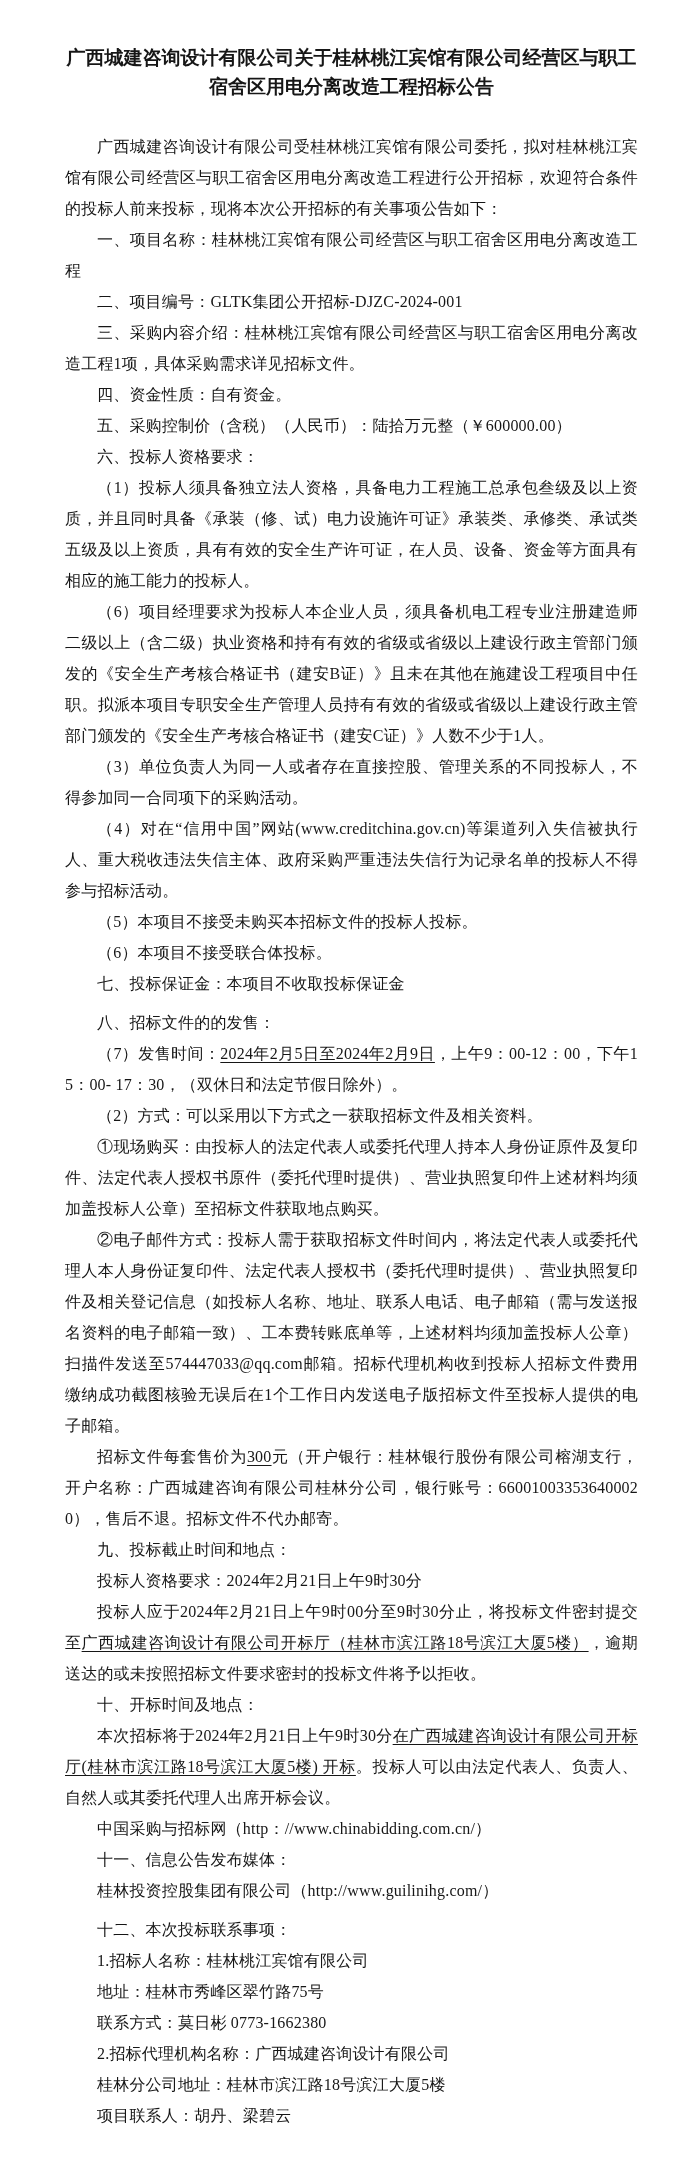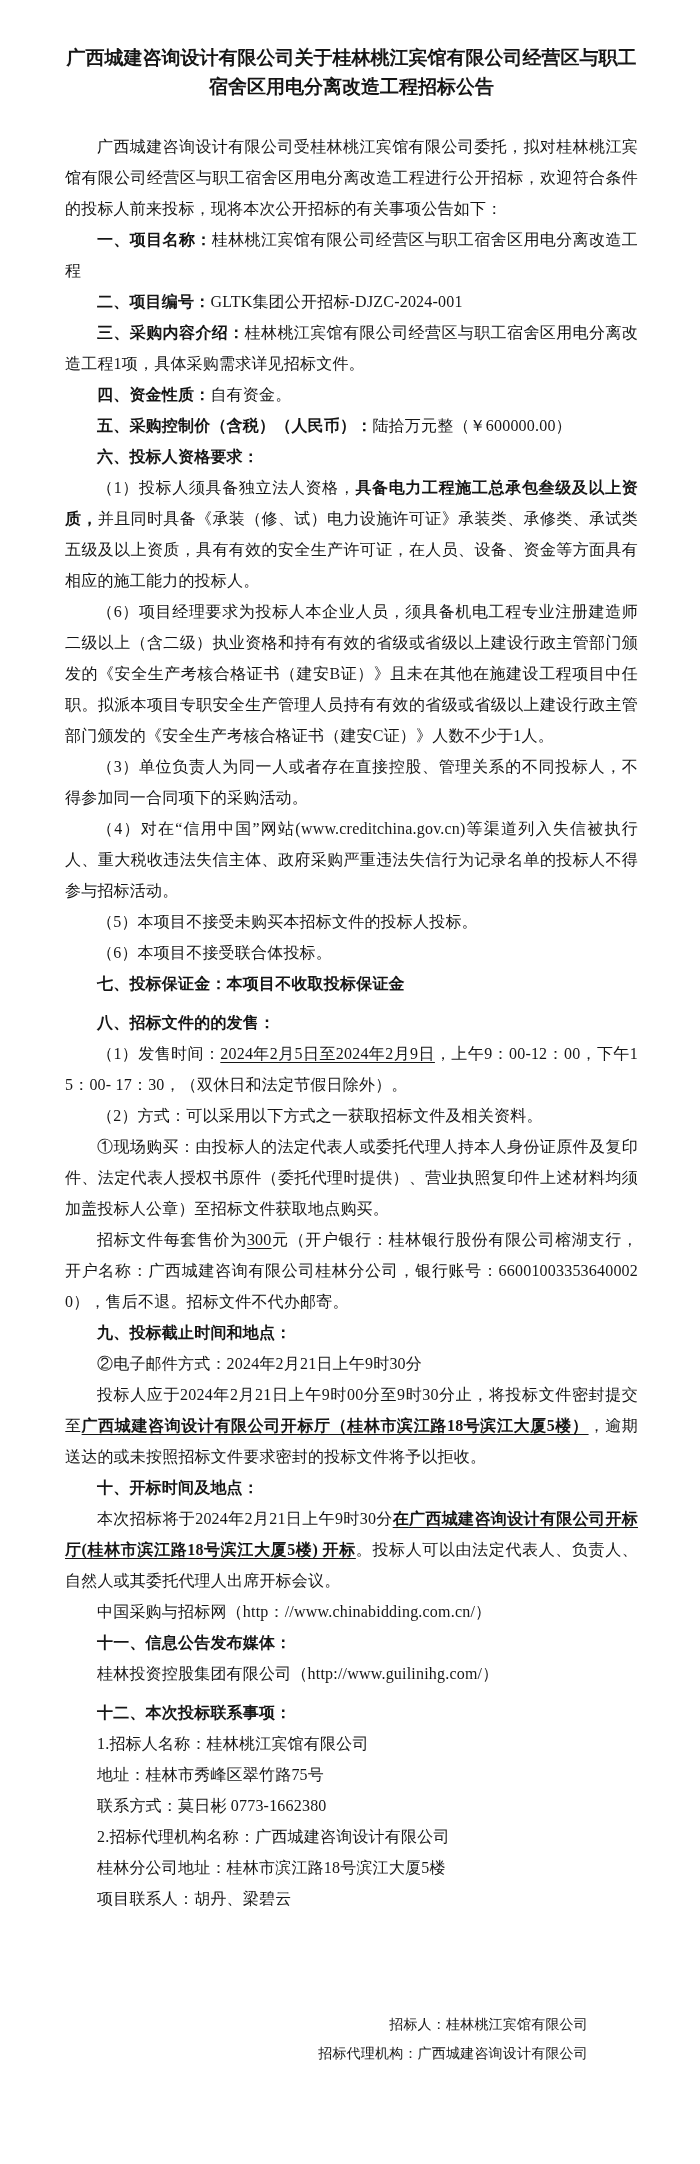--- a/index.html
+++ b/index.html
@@ -33,21 +33,21 @@
     font-size: 16px;
     line-height: 31px;
     text-indent: 2em;
     text-align: justify;
     letter-spacing: 0.2px;
     word-break: break-all;
   }
   .para.gap {
     margin-top: 8px;
   }
-  .bold { font-weight: 700; }
+  .bold { font-weight: 400; }
   .underline { text-decoration: underline; text-underline-offset: 3px; }
   .footer {
     margin-top: 96px;
     text-align: right;
     padding-right: 50px;
   }
   .sig {
     margin: 0;
     font-size: 14px;
     line-height: 29px;
@@ -69,26 +69,27 @@
       <p class="para"><span class="bold">五、采购控制价（含税）（人民币）：</span><span>陆拾万元整（￥600000.00）</span></p>
       <p class="para"><span class="bold">六、投标人资格要求：</span></p>
       <p class="para"><span>（1）投标人须具备独立法人资格，</span><span class="bold">具备电力工程施工总承包叁级及以上资质，</span><span>并且同时具备《承装（修、试）电力设施许可证》承装类、承修类、承试类五级及以上资质，具有有效的安全生产许可证，在人员、设备、资金等方面具有相应的施工能力的投标人。</span></p>
       <p class="para"><span>（6）项目经理要求为投标人本企业人员，须具备机电工程专业注册建造师二级以上（含二级）执业资格和持有有效的省级或省级以上建设行政主管部门颁发的《安全生产考核合格证书（建安B证）》且未在其他在施建设工程项目中任职。拟派本项目专职安全生产管理人员持有有效的省级或省级以上建设行政主管部门颁发的《安全生产考核合格证书（建安C证）》人数不少于1人。</span></p>
       <p class="para"><span>（3）单位负责人为同一人或者存在直接控股、管理关系的不同投标人，不得参加同一合同项下的采购活动。</span></p>
       <p class="para"><span>（4）对在“信用中国”网站(www.creditchina.gov.cn)等渠道列入失信被执行人、重大税收违法失信主体、政府采购严重违法失信行为记录名单的投标人不得参与招标活动。</span></p>
       <p class="para"><span>（5）本项目不接受未购买本招标文件的投标人投标。</span></p>
       <p class="para"><span>（6）本项目不接受联合体投标。</span></p>
       <p class="para"><span class="bold">七、投标保证金：本项目不收取投标保证金</span></p>
       <p class="para gap"><span class="bold">八、招标文件的的发售：</span></p>
-      <p class="para"><span>（1）发售时间：</span><span class="underline">2024年2月5日至2024年2月9日</span><span>，上午9：00-12：00，下午15：00- 17：30，（双休日和法定节假日除外）。</span></p>
+      <p class="para"><span>（7）发售时间：</span><span class="underline">2024年2月5日至2024年2月9日</span><span>，上午9：00-12：00，下午15：00- 17：30，（双休日和法定节假日除外）。</span></p>
       <p class="para"><span>（2）方式：可以采用以下方式之一获取招标文件及相关资料。</span></p>
       <p class="para"><span>①现场购买：由投标人的法定代表人或委托代理人持本人身份证原件及复印件、法定代表人授权书原件（委托代理时提供）、营业执照复印件上述材料均须加盖投标人公章）至招标文件获取地点购买。</span></p>
+      <p class="para"><span>②电子邮件方式：投标人需于获取招标文件时间内，将法定代表人或委托代理人本人身份证复印件、法定代表人授权书（委托代理时提供）、营业执照复印件及相关登记信息（如投标人名称、地址、联系人电话、电子邮箱（需与发送报名资料的电子邮箱一致）、工本费转账底单等，上述材料均须加盖投标人公章）扫描件发送至574447033@qq.com邮箱。招标代理机构收到投标人招标文件费用缴纳成功截图核验无误后在1个工作日内发送电子版招标文件至投标人提供的电子邮箱。</span></p>
       <p class="para"><span>招标文件每套售价为</span><span class="underline">300</span><span>元（开户银行：桂林银行股份有限公司榕湖支行，开户名称：广西城建咨询有限公司桂林分公司，银行账号：660010033536400020），售后不退。招标文件不代办邮寄。</span></p>
       <p class="para"><span class="bold">九、投标截止时间和地点：</span></p>
-      <p class="para"><span>②电子邮件方式：2024年2月21日上午9时30分</span></p>
+      <p class="para"><span>投标人资格要求：2024年2月21日上午9时30分</span></p>
       <p class="para"><span>投标人应于2024年2月21日上午9时00分至9时30分止，将投标文件密封提交至</span><span class="bold underline">广西城建咨询设计有限公司开标厅（桂林市滨江路18号滨江大厦5楼）</span><span>，逾期送达的或未按照招标文件要求密封的投标文件将予以拒收。</span></p>
       <p class="para"><span class="bold">十、开标时间及地点：</span></p>
       <p class="para"><span>本次招标将于2024年2月21日上午9时30分</span><span class="bold underline">在广西城建咨询设计有限公司开标厅(桂林市滨江路18号滨江大厦5楼) 开标</span><span>。投标人可以由法定代表人、负责人、自然人或其委托代理人出席开标会议。</span></p>
       <p class="para"><span>中国采购与招标网（http：//www.chinabidding.com.cn/）</span></p>
       <p class="para"><span class="bold">十一、信息公告发布媒体：</span></p>
       <p class="para"><span>桂林投资控股集团有限公司（http://www.guilinihg.com/）</span></p>
       <p class="para gap"><span class="bold">十二、本次投标联系事项：</span></p>
       <p class="para"><span>1.招标人名称：桂林桃江宾馆有限公司</span></p>
       <p class="para"><span>地址：桂林市秀峰区翠竹路75号</span></p>
       <p class="para"><span>联系方式：莫日彬 0773-1662380</span></p>

